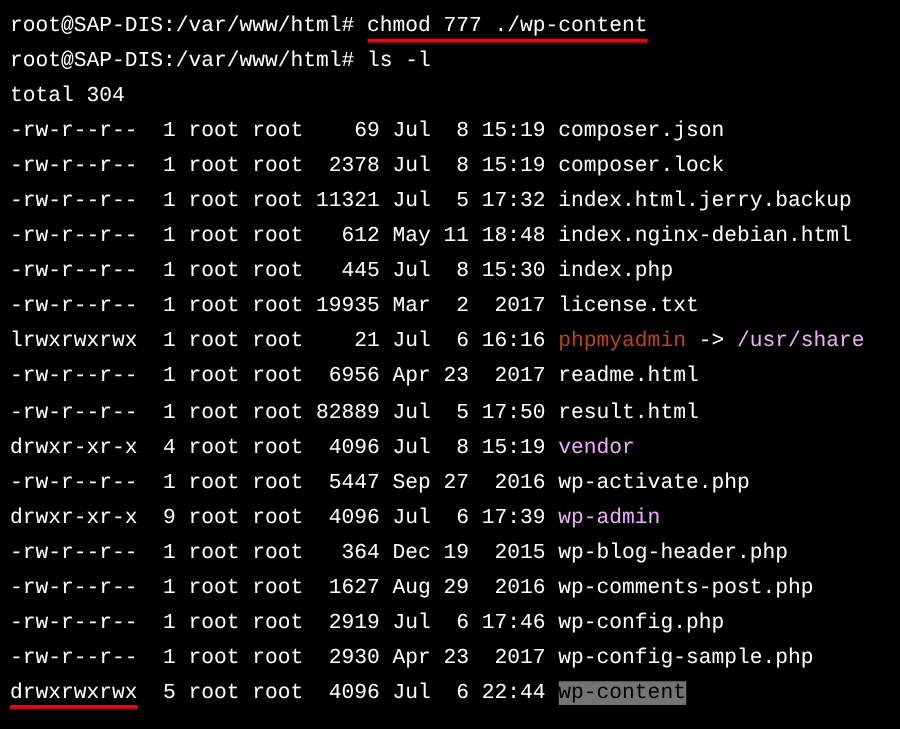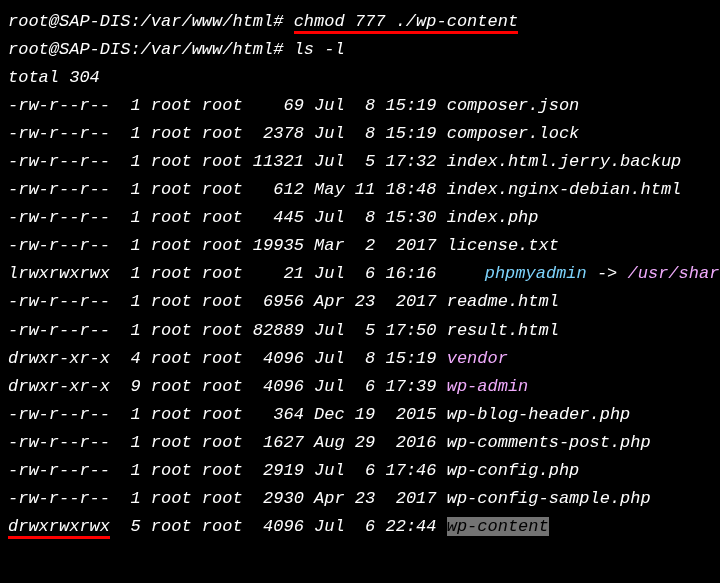--- a/index.html
+++ b/index.html
@@ -15,25 +15,23 @@
       line-height: 1.65;
       padding: 8px;
       width: 720px;
       height: 583px;
       overflow: hidden;
       white-space: nowrap;
     }
     .line {
       white-space: pre;
       position: relative;
-      font-style: italic;
     }
     .link-cyan {
-      color: #7dd3fc;
-      margin-left: 38px;
+      color: #c2410c;
     }
     .dir-blue {
       color: #f0abfc;
     }
     .arrow {
       color: #fff;
     }
     .underline-red {
       border-bottom: 3px solid red;
       padding-bottom: 0px;
@@ -53,19 +51,20 @@
     <div class="line"><span>-rw-r--r--</span><span>  1 root root    69 Jul  8 15:19 </span><span>composer.json</span></div>
     <div class="line"><span>-rw-r--r--</span><span>  1 root root  2378 Jul  8 15:19 </span><span>composer.lock</span></div>
     <div class="line"><span>-rw-r--r--</span><span>  1 root root 11321 Jul  5 17:32 </span><span>index.html.jerry.backup</span></div>
     <div class="line"><span>-rw-r--r--</span><span>  1 root root   612 May 11 18:48 </span><span>index.nginx-debian.html</span></div>
     <div class="line"><span>-rw-r--r--</span><span>  1 root root   445 Jul  8 15:30 </span><span>index.php</span></div>
     <div class="line"><span>-rw-r--r--</span><span>  1 root root 19935 Mar  2  2017 </span><span>license.txt</span></div>
     <div class="line"><span>lrwxrwxrwx</span><span>  1 root root    21 Jul  6 16:16 </span><span class="link-cyan">phpmyadmin</span><span class="arrow"> -&gt; </span><span class="dir-blue">/usr/share</span></div>
     <div class="line"><span>-rw-r--r--</span><span>  1 root root  6956 Apr 23  2017 </span><span>readme.html</span></div>
     <div class="line"><span>-rw-r--r--</span><span>  1 root root 82889 Jul  5 17:50 </span><span>result.html</span></div>
     <div class="line"><span>drwxr-xr-x</span><span>  4 root root  4096 Jul  8 15:19 </span><span class="dir-blue">vendor</span></div>
+    <div class="line"><span>-rw-r--r--</span><span>  1 root root  5447 Sep 27  2016 </span><span>wp-activate.php</span></div>
     <div class="line"><span>drwxr-xr-x</span><span>  9 root root  4096 Jul  6 17:39 </span><span class="dir-blue">wp-admin</span></div>
     <div class="line"><span>-rw-r--r--</span><span>  1 root root   364 Dec 19  2015 </span><span>wp-blog-header.php</span></div>
     <div class="line"><span>-rw-r--r--</span><span>  1 root root  1627 Aug 29  2016 </span><span>wp-comments-post.php</span></div>
     <div class="line"><span>-rw-r--r--</span><span>  1 root root  2919 Jul  6 17:46 </span><span>wp-config.php</span></div>
     <div class="line"><span>-rw-r--r--</span><span>  1 root root  2930 Apr 23  2017 </span><span>wp-config-sample.php</span></div>
     <div class="line"><span class="underline-red">drwxrwxrwx</span><span>  5 root root  4096 Jul  6 22:44 </span><span class="highlight-green">wp-content</span></div>
   </div>
 
 </body></html>

